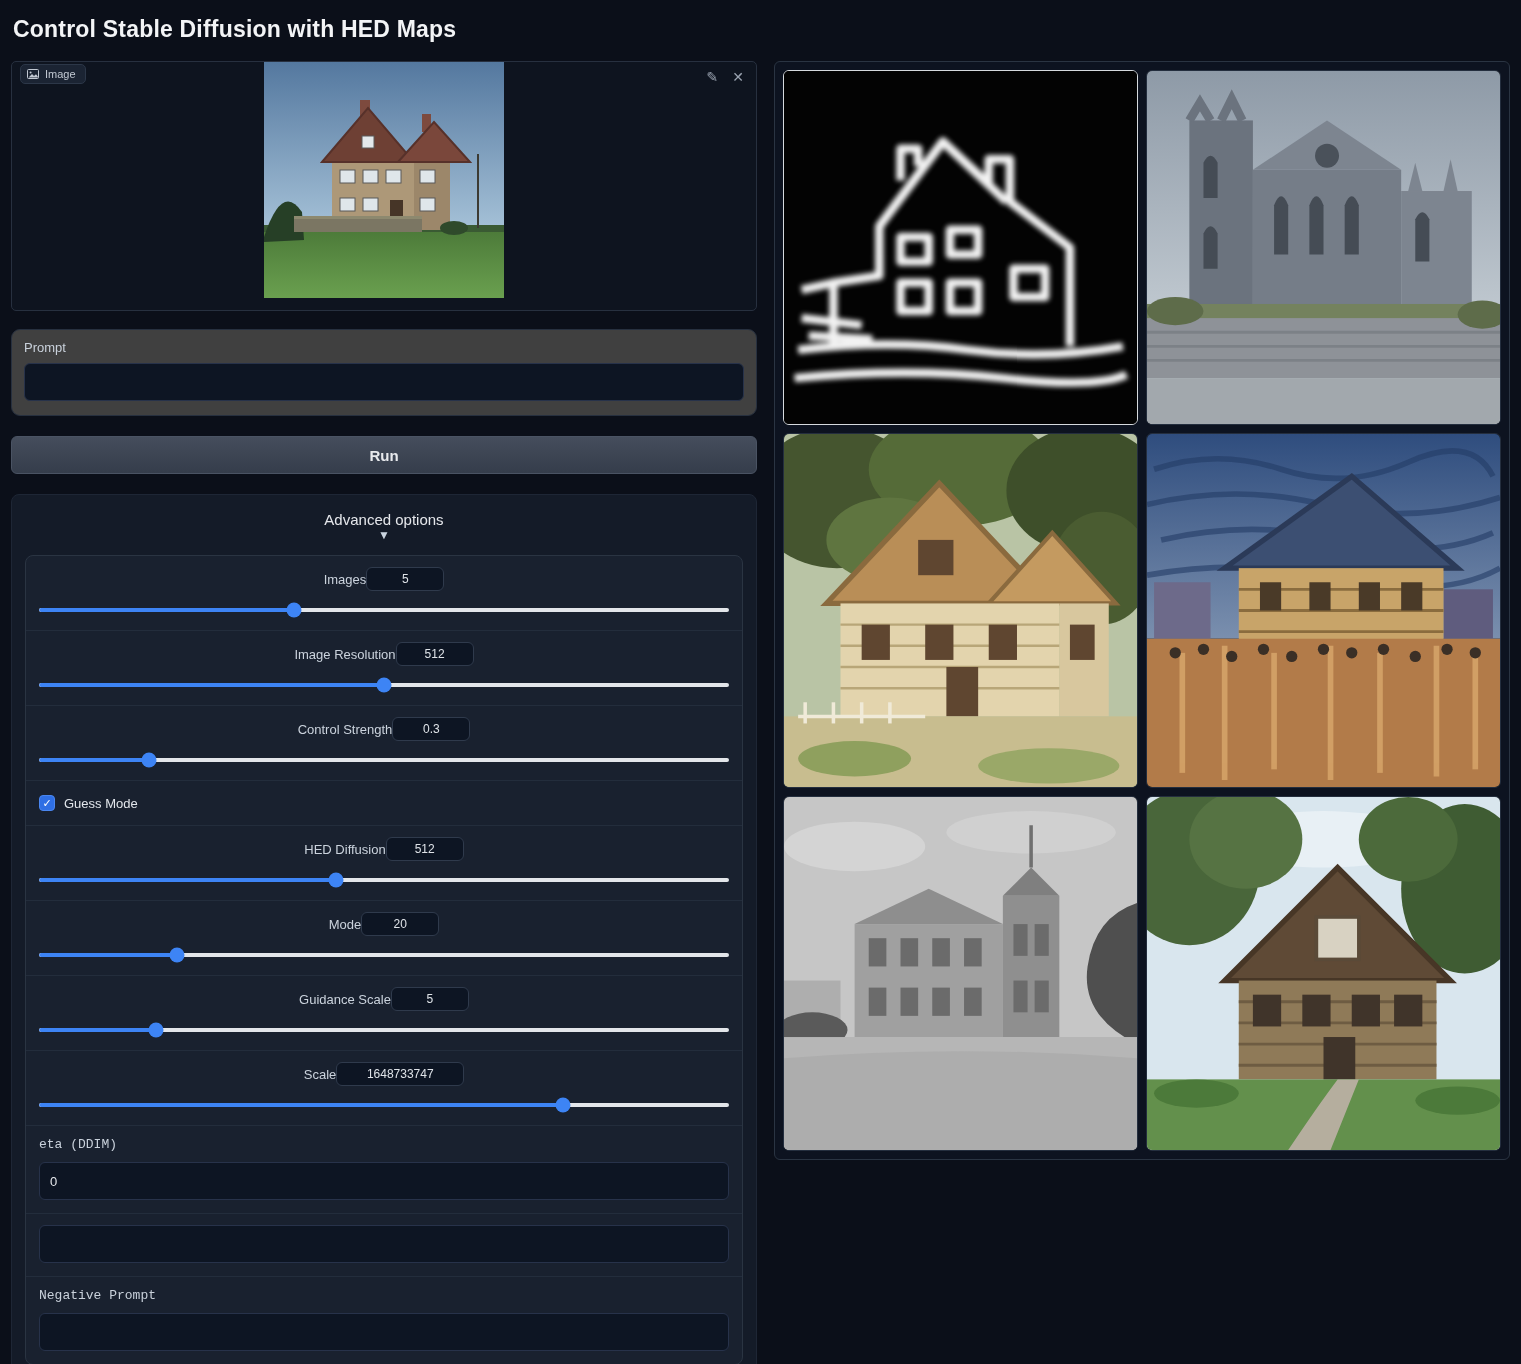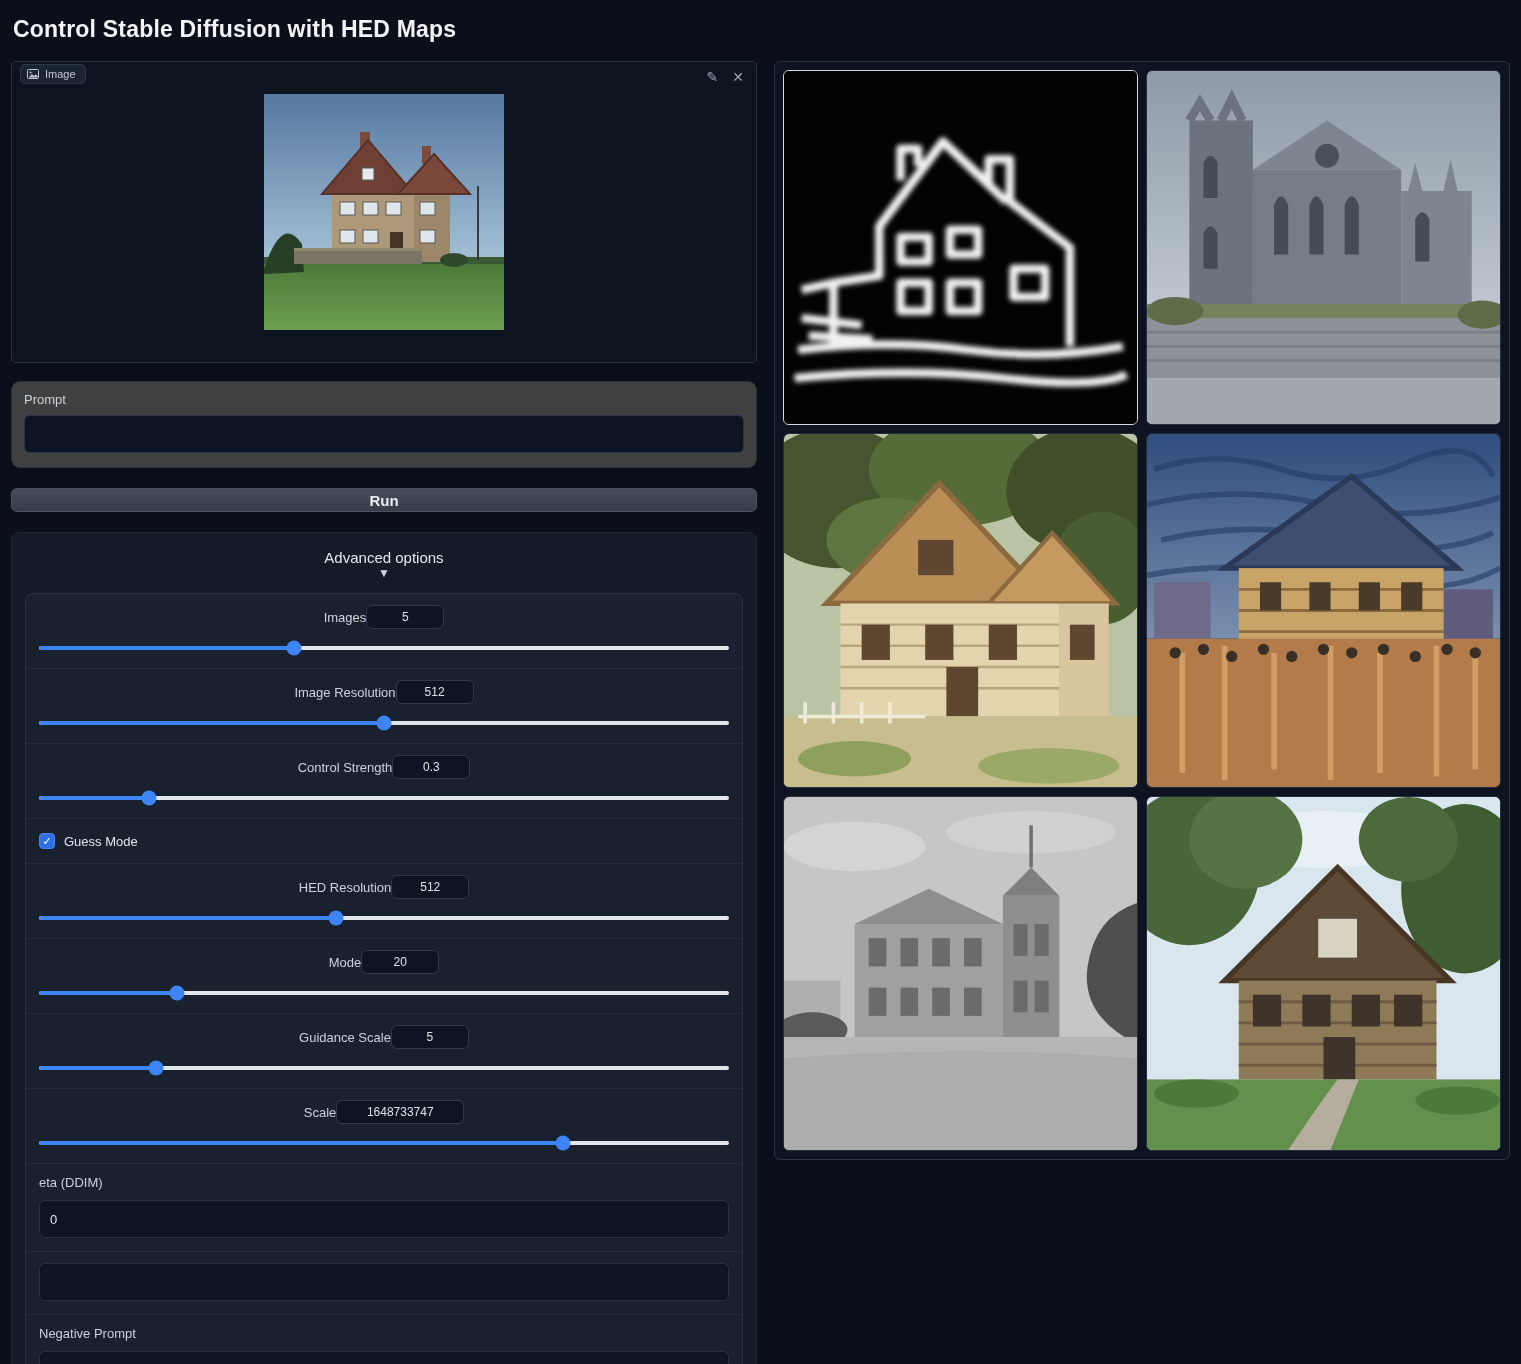--- a/index.html
+++ b/index.html
@@ -8,23 +8,23 @@
     width:1521px; min-height:1364px;
     font-family:"Liberation Sans","DejaVu Sans",sans-serif;
     color:#e5e7eb; padding:12px 11px 20px;
   }
   .page-title { font-size:23px; font-weight:700; color:#f3f4f6; margin:4px 0 18px 2px; letter-spacing:.2px; }
   .main { display:flex; gap:17px; align-items:flex-start; }
   .left-col { width:746px; flex:0 0 746px; }
 
   
   .image-block {
-    position:relative; height:302px; background:#0e141f;
+    position:relative; height:250px; background:#0e141f;
     border:1px solid #27303f; border-radius:5px; overflow:hidden;
-    display:flex; align-items:center; justify-content:center;
+    display:flex; align-items:flex-start; justify-content:center;
   }
   .image-chip {
     position:absolute; top:2px; left:8px; z-index:3;
     display:flex; align-items:center; gap:6px;
     background:#1b2433; border:1px solid #2c3748; border-radius:5px;
     padding:3px 9px 3px 6px; font-size:11px; color:#c2c9d3;
   }
   .image-chip svg { display:block; }
   .img-actions {
     position:absolute; top:8px; right:12px; z-index:3;
@@ -40,21 +40,21 @@
   }
   .field-label { display:block; font-size:13px; color:#c9d1db; margin-bottom:8px; }
   .text-input {
     width:100%; height:38px; background:#0d1523; border:1px solid #27324a;
     border-radius:6px; color:#e5e7eb; font-size:13px; padding:0 10px;
     font-family:inherit; outline:none;
   }
 
   
   .run-btn {
-    margin-top:20px; width:100%; height:24px; cursor:pointer;
+    margin-top:20px; width:100%; height:38px; cursor:pointer;
     background:linear-gradient(180deg,#454d5c 0%,#353d4b 100%);
     border:1px solid #4a5363; border-radius:6px;
     color:#e8eaed; font-weight:700; font-size:15px; font-family:inherit;
   }
 
   
   .advanced {
     margin-top:20px; background:#141b28; border:1px solid #1e2635;
     border-radius:8px; padding:10px 13px 14px;
   }
@@ -91,21 +91,21 @@
   .checkbox {
     width:16px; height:16px; border-radius:4px; background:#10151f;
     border:1px solid #3a4656; display:flex; align-items:center; justify-content:center;
     flex:0 0 16px;
   }
   .checkbox .check { display:none; color:#fff; font-size:11px; font-weight:700; line-height:1; }
   .checkbox.checked { background:#2f6fe4; border-color:#4a86ef; }
   .checkbox.checked .check { display:block; }
   .cb-label { font-size:13px; color:#e2e6eb; }
 
-  .prompt-item .field-label { margin-bottom:10px; }
+  .prompt-item .field-label { margin-bottom:10px;font-family:Liberation Mono, monospace; }
 
   
   .gallery {
     flex:1; border:1px solid #2a3442; border-radius:6px; background:#0d1320;
     padding:8px; display:grid; grid-template-columns:1fr 1fr; gap:8px;
     align-content:start; height:fit-content;
   }
   .gallery-item {
     aspect-ratio:1/1; border-radius:6px; overflow:hidden;
     border:1px solid #242e3e; background:#000; cursor:pointer;
@@ -234,21 +234,21 @@
 
         <div class="form-item checkbox-row">
           <span class="checkbox checked">
               <span class="check">✓</span>
             </span>
           <span class="cb-label">Guess Mode</span>
         </div>
 
         <div class="form-item">
           <div class="slider-head">
-            <span class="lbl">HED Resolution</span>
+            <span class="lbl">HED Diffusion</span>
             <input class="val" readonly="" value="512" style="">
           </div>
           <div class="slider">
             <div class="track">
                 <div class="fill" style="width: 43%;"></div>
               </div>
             <div class="handle" style="left: 43%;"></div>
           </div>
         </div>
 

